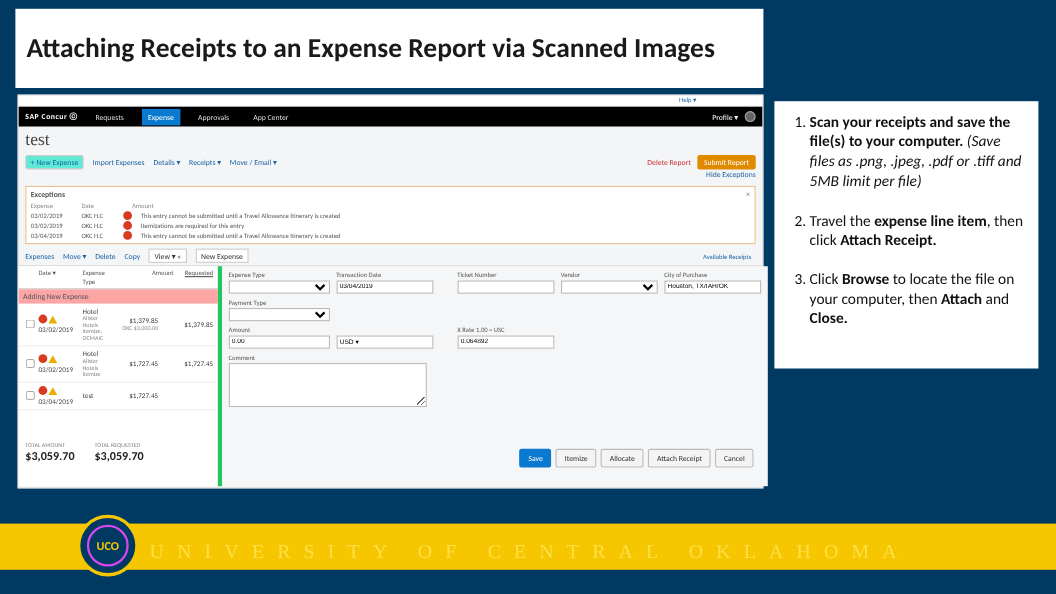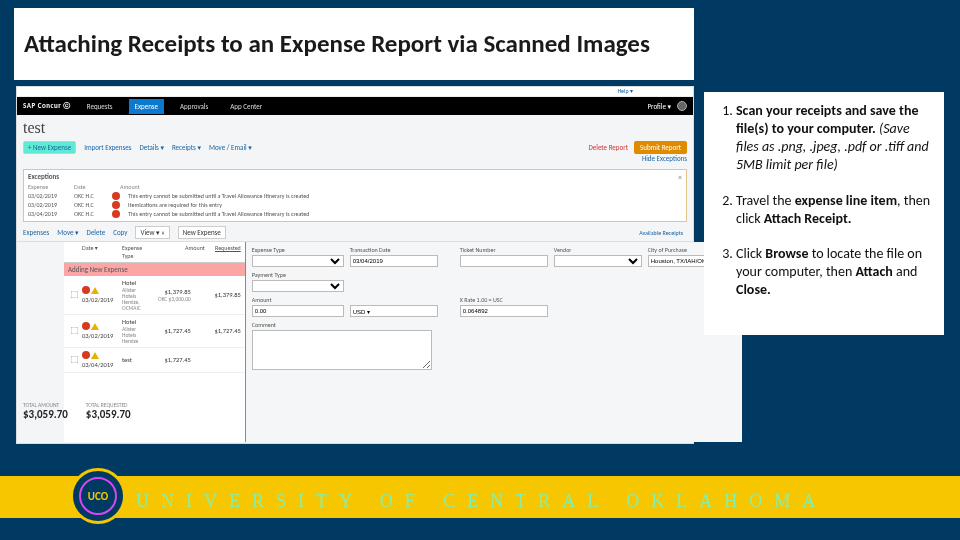--- a/index.html
+++ b/index.html
@@ -66,21 +66,21 @@
   .sc-exc-row { display:flex; gap:8px; font-size:6px; color:#555; margin-bottom:1px;}
   .sc-exc-row .d { width:38px;}
   .sc-exc-row .c { width:30px;}
   .sc-exc-err { width:8px; height:8px; border-radius:50%; background:#d73a1f; display:inline-block;}
   
   .sc-exptb { display:flex; gap:8px; padding:2px 6px; font-size:7px; color:#1a63a3; align-items:center; border-bottom:1px solid #ddd;}
   .sc-view { background:#fff; border:1px solid #ccc; padding:1px 4px; color:#333;}
   .sc-newexp { background:#fff; border:1px solid #ccc; padding:1px 4px; color:#333;}
   
   .sc-split { display:flex; height: 200px;}
-  .sc-left { width: 278px; border-right:1px solid #22c55e; background:#fff;margin-left:47px;}
+  .sc-left { width: 278px; border-right:4px solid #22c55e; background:#fff;}
   .sc-right { flex:1; background:#f5f6f7; padding:4px 6px;}
   .sc-thead { display:flex; font-size:6px; color:#555; padding:2px 4px; border-bottom:1px solid #ccc;}
   .sc-thead span:nth-child(1){width:14px;}
   .sc-thead span:nth-child(2){width:40px;}
   .sc-thead span:nth-child(3){flex:1;}
   .sc-thead span:nth-child(4){width:50px; text-align:right;}
   .sc-thead span:nth-child(5){width:36px; text-align:right;text-decoration:underline;}
   .sc-adding { background:#fca5a5; padding:2px 4px; font-size:7px; color:#555;}
   .sc-row { display:flex; font-size:6.5px; padding:3px 4px; border-bottom:1px solid #eee; align-items:center;}
   .sc-row .cb { width:14px;}
@@ -139,21 +139,21 @@
     display:flex; align-items:center; justify-content:center;
     color:#f6c700; font-size:9px; font-weight:700;
   }
   .uco-seal .inner{
     width:38px;height:38px;border:2px solid #d946ef;border-radius:50%;
     display:flex;align-items:center;justify-content:center;font-size:11px;
   }
   .uco-text {
     position:absolute; left:136px; bottom:28px;
     font-family: Georgia, "Times New Roman", serif;
-    font-size:18px; letter-spacing: 12px; color:#86efac; font-weight:400;
+    font-size:18px; letter-spacing: 12px; color:#fde047; font-weight:400;
     width: 820px; white-space: nowrap; overflow:hidden;
   }
 </style>
 </head>
 <body>
 <div class="slide">
 
 <div class="title-box">
   <h1>Attaching Receipts to an Expense Report via Scanned Images</h1>
 </div>
@@ -327,20 +327,27 @@
     <div class="t">
           <span class="lbl">TOTAL AMOUNT</span>
           <span class="val">$3,059.70</span>
         </div>
     <div class="t">
           <span class="lbl">TOTAL REQUESTED</span>
           <span class="val">$3,059.70</span>
         </div>
   </div>
 
+  <div class="sc-footer-btns">
+    <span class="sc-fbtn save">Save</span>
+    <span class="sc-fbtn">Itemize</span>
+    <span class="sc-fbtn">Allocate</span>
+    <span class="sc-fbtn">Attach Receipt</span>
+    <span class="sc-fbtn">Cancel</span>
+  </div>
 </div>
 
 <div class="instructions">
   <ol>
     <li>
       <b>Scan your receipts and save the file(s) to your computer. </b><em>(Save files as .png, .jpeg, .pdf or .tiff and 5MB limit per file)</em>
     </li>
     <li>
       <span>Travel the </span><b>expense line item</b><span>, then click </span><b>Attach Receipt.</b>
     </li>

